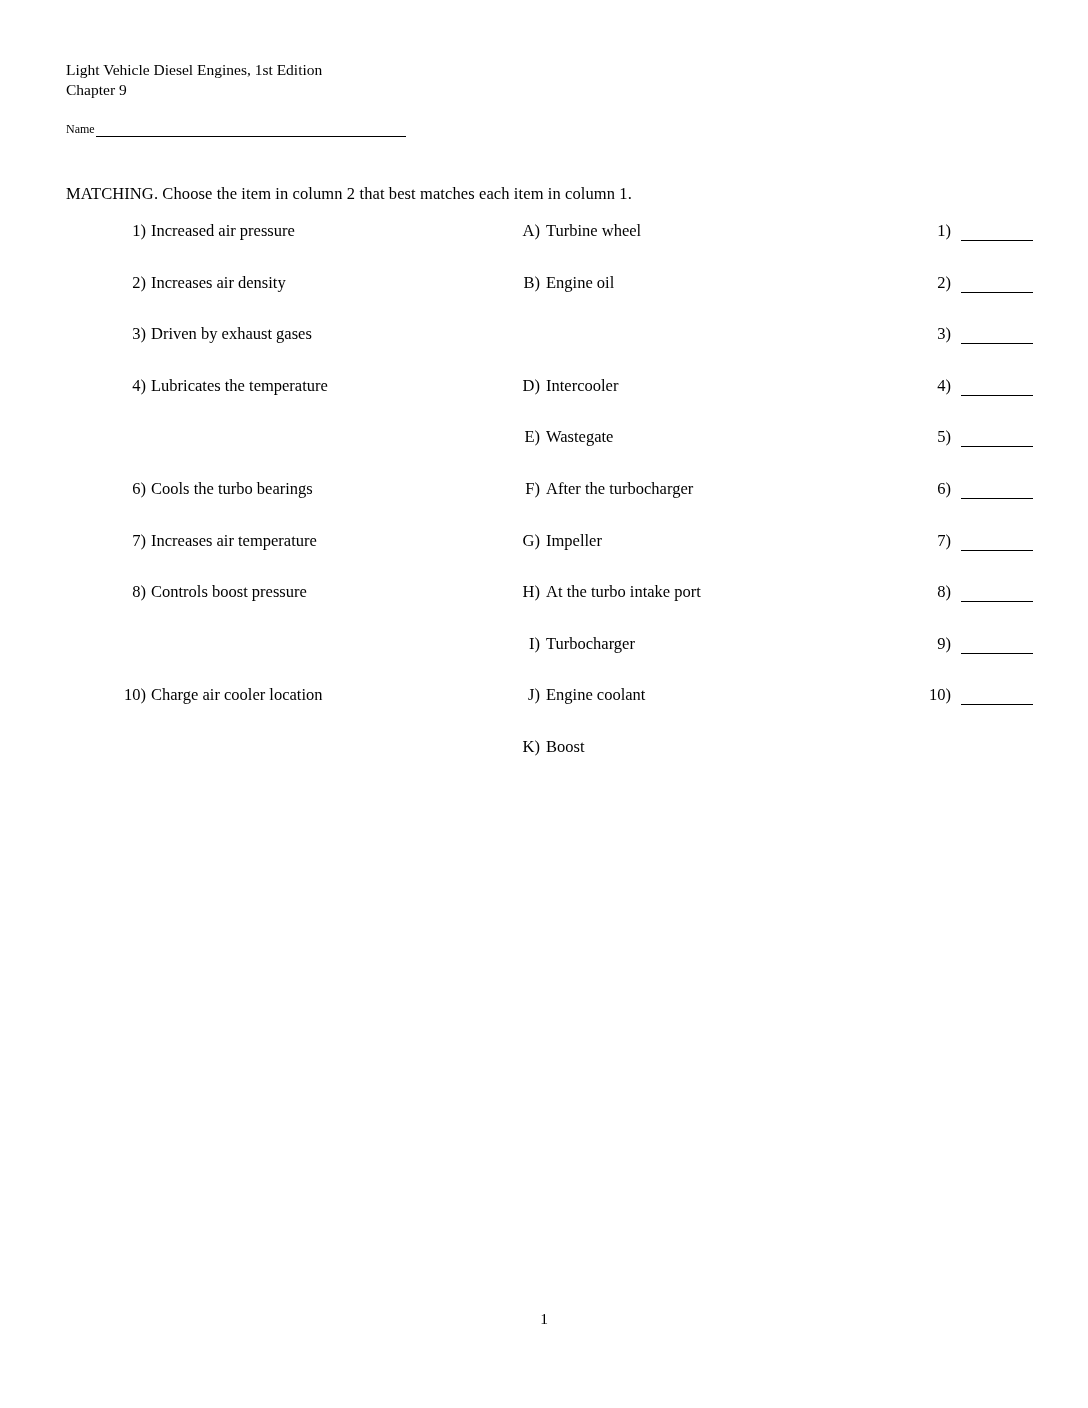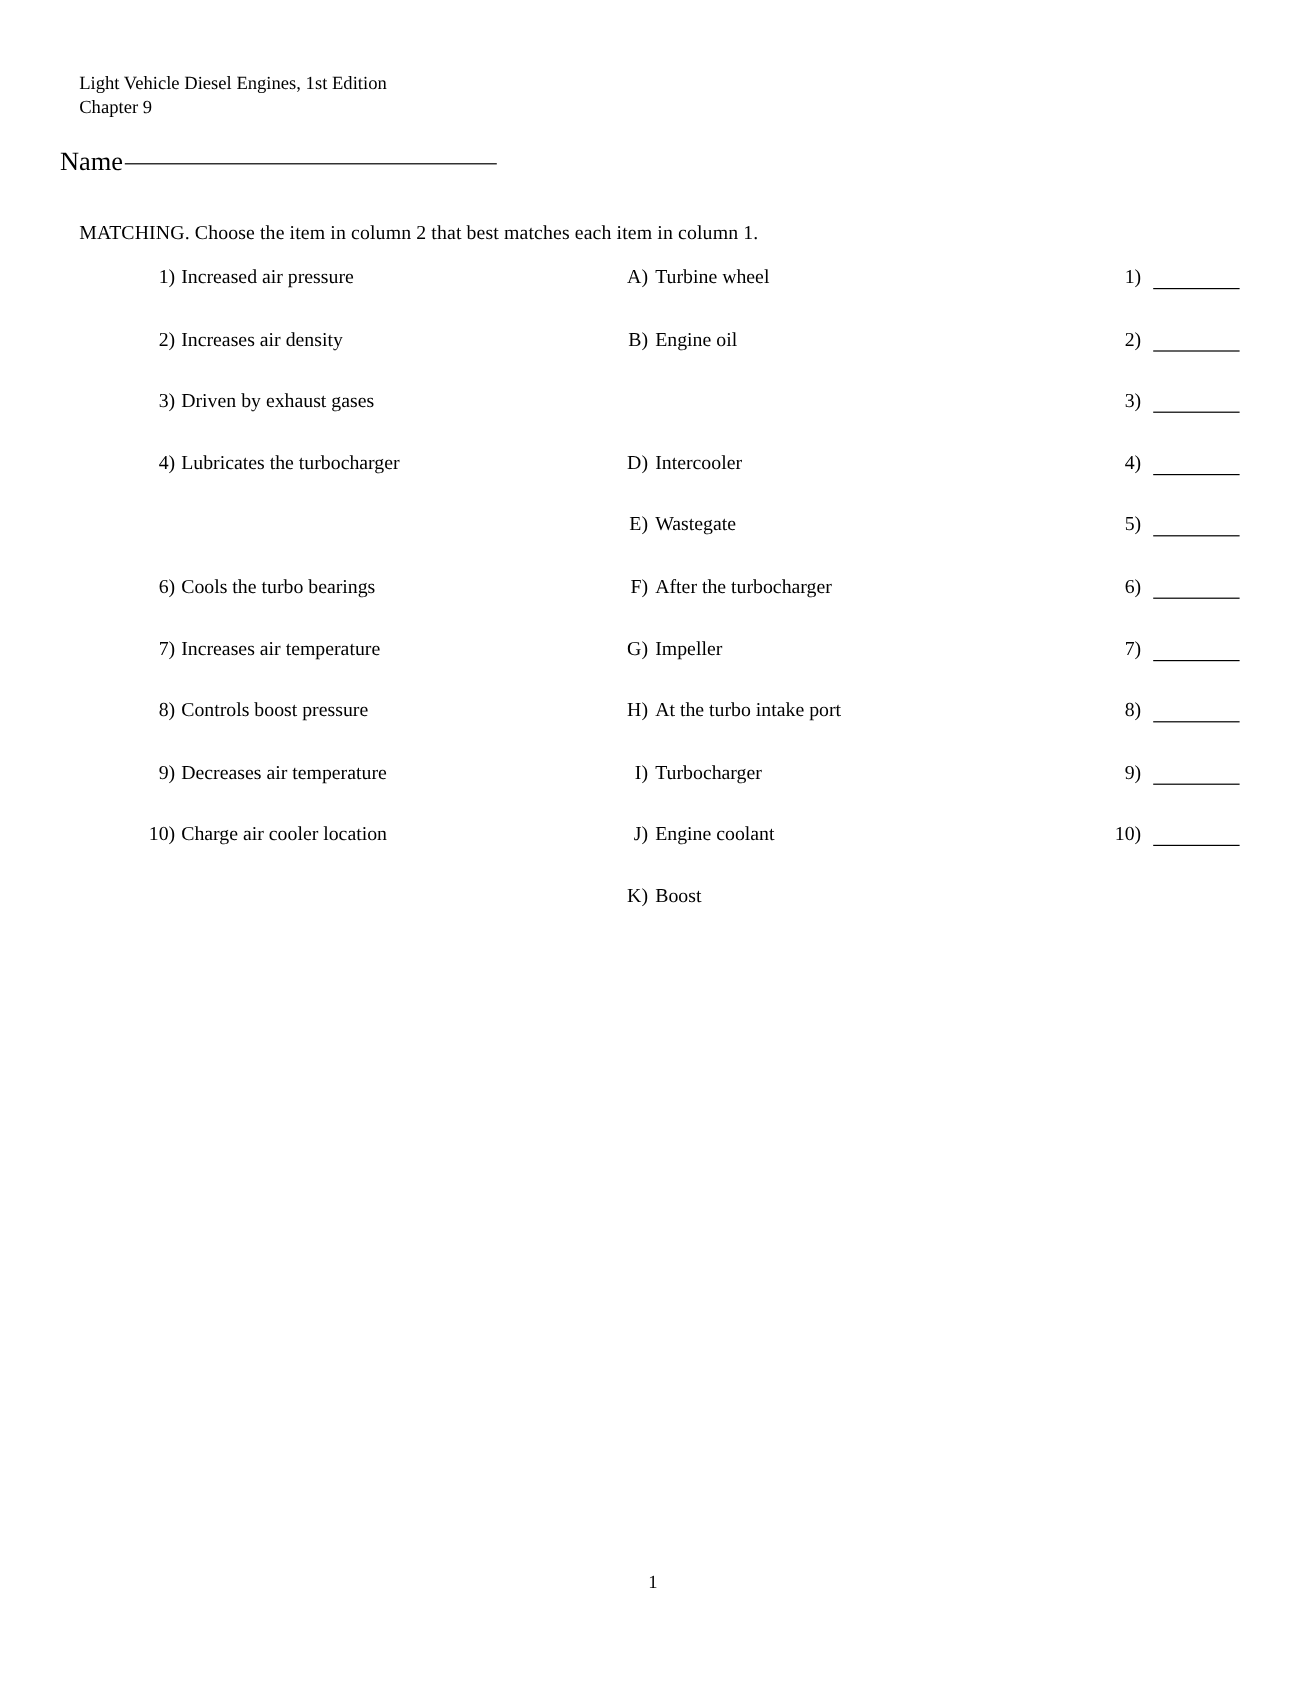--- a/index.html
+++ b/index.html
@@ -26,25 +26,25 @@
     left: 66px;
     top: 60px;
     font-size: 15.5px;
     line-height: 20px;
   }
   .header div {
     white-space: nowrap;
   }
   .name-row {
     position: absolute;
-    left: 50px;
+    left: 66px;
     top: 122px;
     display: flex;
     align-items: flex-start;
-    font-size: 22px;
+    font-size: 12px;
   }
   .name-label {
     white-space: nowrap;
   }
   .name-rule {
     width: 310px;
     border-bottom: 1px solid #000;
     height: 14px;
     margin-left: 1px;
   }
@@ -177,21 +177,21 @@
         <span class="num">3)</span><span>Driven by exhaust gases</span>
       </div>
       <div class="col3">
         <span class="num">3)</span>
         <span class="answer-rule"></span>
       </div>
     </div>
 
     <div class="row">
       <div class="col1">
-        <span class="num">4)</span><span>Lubricates the turbocharger</span>
+        <span class="num">4)</span><span>Lubricates the temperature</span>
       </div>
       <div class="col2">
         <span class="letter">D)</span><span>Intercooler</span>
       </div>
       <div class="col3">
         <span class="num">4)</span>
         <span class="answer-rule"></span>
       </div>
     </div>
 
@@ -238,23 +238,20 @@
       <div class="col2">
         <span class="letter">H)</span><span>At the turbo intake port</span>
       </div>
       <div class="col3">
         <span class="num">8)</span>
         <span class="answer-rule"></span>
       </div>
     </div>
 
     <div class="row">
-      <div class="col1">
-        <span class="num">9)</span><span>Decreases air temperature</span>
-      </div>
       <div class="col2">
         <span class="letter">I)</span><span>Turbocharger</span>
       </div>
       <div class="col3">
         <span class="num">9)</span>
         <span class="answer-rule"></span>
       </div>
     </div>
 
     <div class="row">

